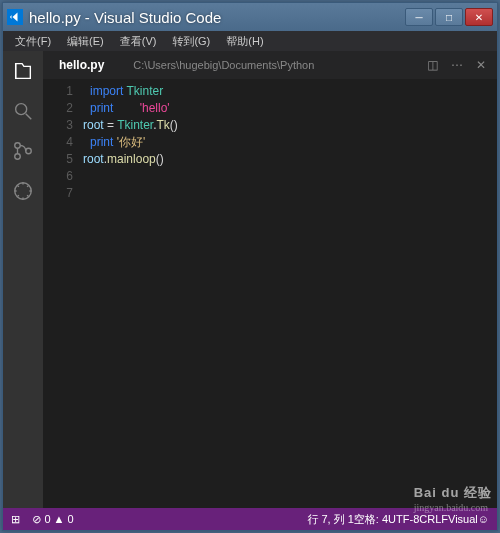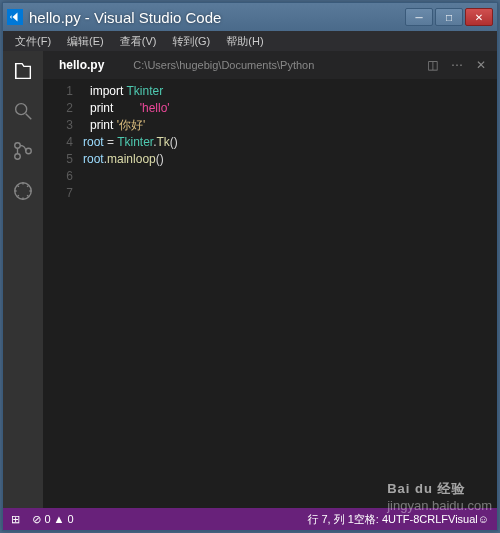--- a/index.html
+++ b/index.html
@@ -25,34 +25,34 @@
 .tab-name { font-weight: bold; color: #fff; }
 .tab-path { color: #888; font-size: 11px; margin-left: 17px; }
 .tab-actions { margin-left: auto; display: flex; gap: 8px; }
 .tab-action { color: #888; cursor: pointer; font-size: 12px; width: 16px; text-align: center; }
 .editor { flex: 1; display: flex; background: #1e1e1e; font-family: Consolas, "Courier New", monospace; font-size: 12px; padding-top: 4px; }
 .gutter { width: 40px; color: #5a5a5a; text-align: right; user-select: none; }
 .gutter div { padding: 0 10px; height: 17px; line-height: 17px; }
 .code { flex: 1; color: #d4d4d4; }
 .code div { height: 17px; line-height: 17px; white-space: pre; }
 .tok-comment { color: #608b4e; }
-.tok-keyword { color: #ffffff; padding-left: 7px; }
+.tok-keyword { color: #3b82f6; padding-left: 7px; }
 .tok-module { color: #4ec9b0; }
 .tok-string { color: #ec4899; margin-left: 23px; }
 .tok-string2 { color: #d7ba7d; }
 .tok-var { color: #9cdcfe; }
 .tok-func { color: #dcdcaa; }
 .tok-class { color: #4ec9b0; }
 .status-bar { height: 22px; background: #68217a; display: flex; align-items: center; color: #fff; font-size: 11px; padding: 0 8px; }
 .status-left { display: flex; align-items: center; gap: 12px; }
 .status-right { margin-left: auto; display: flex; align-items: center; gap: 0; }
 .status-item { display: flex; align-items: center; gap: 3px; cursor: pointer; }
 .watermark { position: absolute; right: 8px; bottom: 20px; color: rgba(255,255,255,0.6); font-size: 13px; pointer-events: none; text-align: left; }
 .watermark-main { font-weight: bold; letter-spacing: 1px; }
-.watermark-sub { font-size: 13px; color: rgba(255,255,255,0.4); }
+.watermark-sub { font-size: 10px; color: rgba(255,255,255,0.4); font-family: Liberation Serif, serif; }
 </style>
 </head>
 <body>
 
 <div class="window">
   <div class="titlebar">
     <div class="titlebar-icon">
       <svg viewBox="0 0 24 24">
           <path fill="#fff" d="M17 3l-10 9 10 9V3z M5 8l-3 4 3 4V8z"></path>
         </svg>
@@ -122,22 +122,22 @@
           <div>2</div>
           <div>3</div>
           <div>4</div>
           <div>5</div>
           <div>6</div>
           <div>7</div>
         </div>
         <div class="code">
           <div><span class="tok-keyword">import </span><span class="tok-module">Tkinter</span></div>
           <div><span class="tok-keyword">print </span><span class="tok-string">'hello'</span></div>
+          <div><span class="tok-var">root</span><span> = </span><span class="tok-class">Tkinter</span><span>.</span><span class="tok-func">Tk</span><span>()</span></div>
           <div><span class="tok-keyword">print </span><span class="tok-string2">'你好'</span></div>
-          <div><span class="tok-var">root</span><span> = </span><span class="tok-class">Tkinter</span><span>.</span><span class="tok-func">Tk</span><span>()</span></div>
           <div><span class="tok-var">root</span><span>.</span><span class="tok-func">mainloop</span><span>()</span></div>
           <div></div>
         </div>
       </div>
     </div>
   </div>
 
   <div class="status-bar">
     <div class="status-left">
       <div class="status-item">⊞</div>

